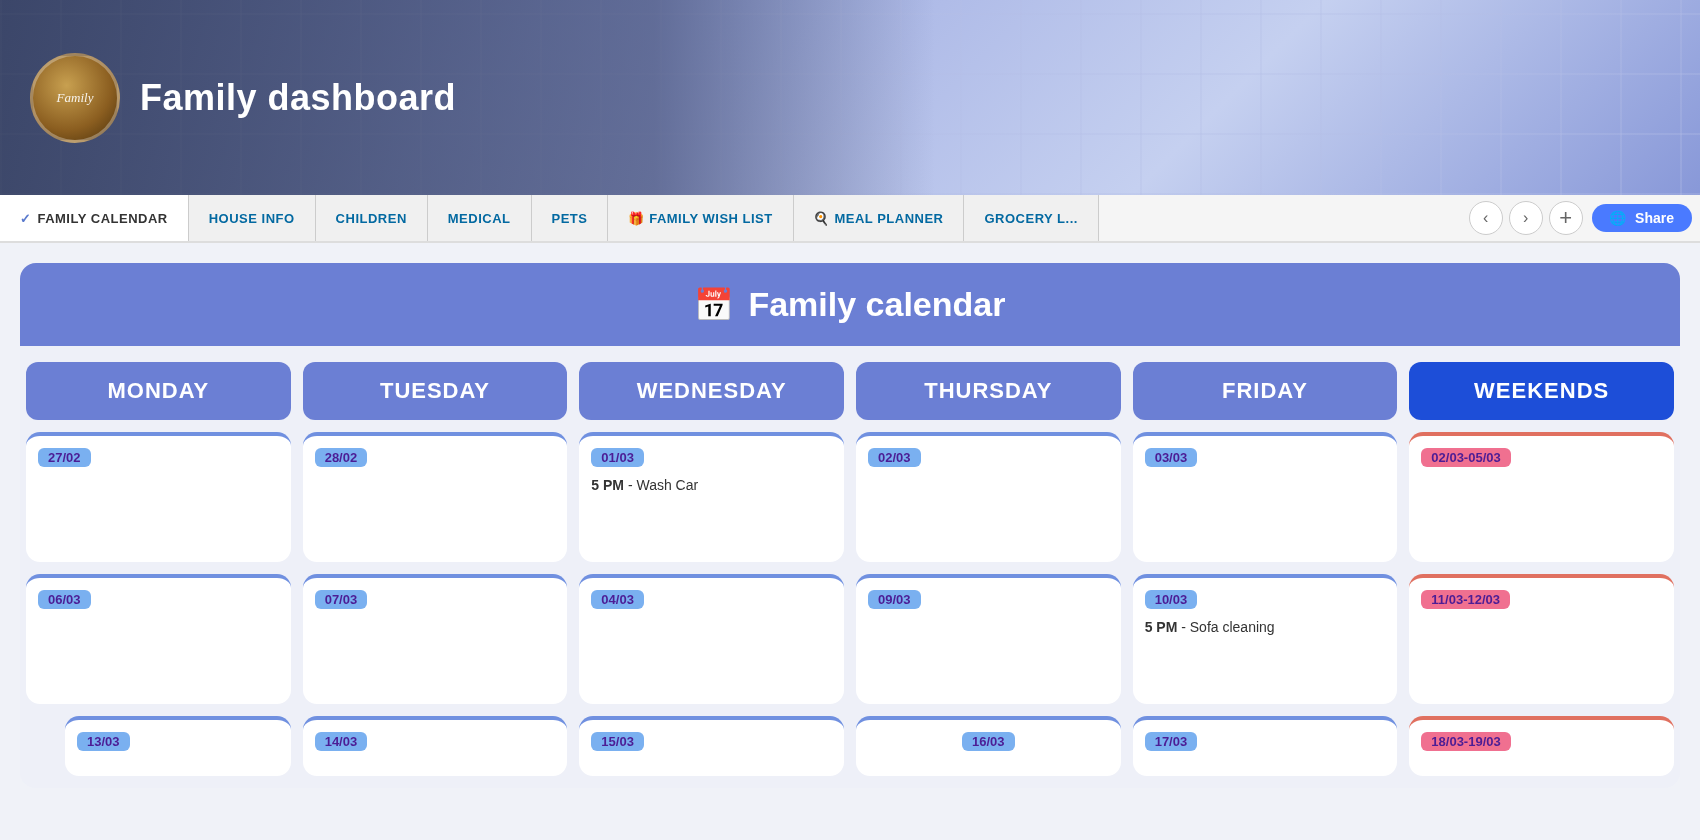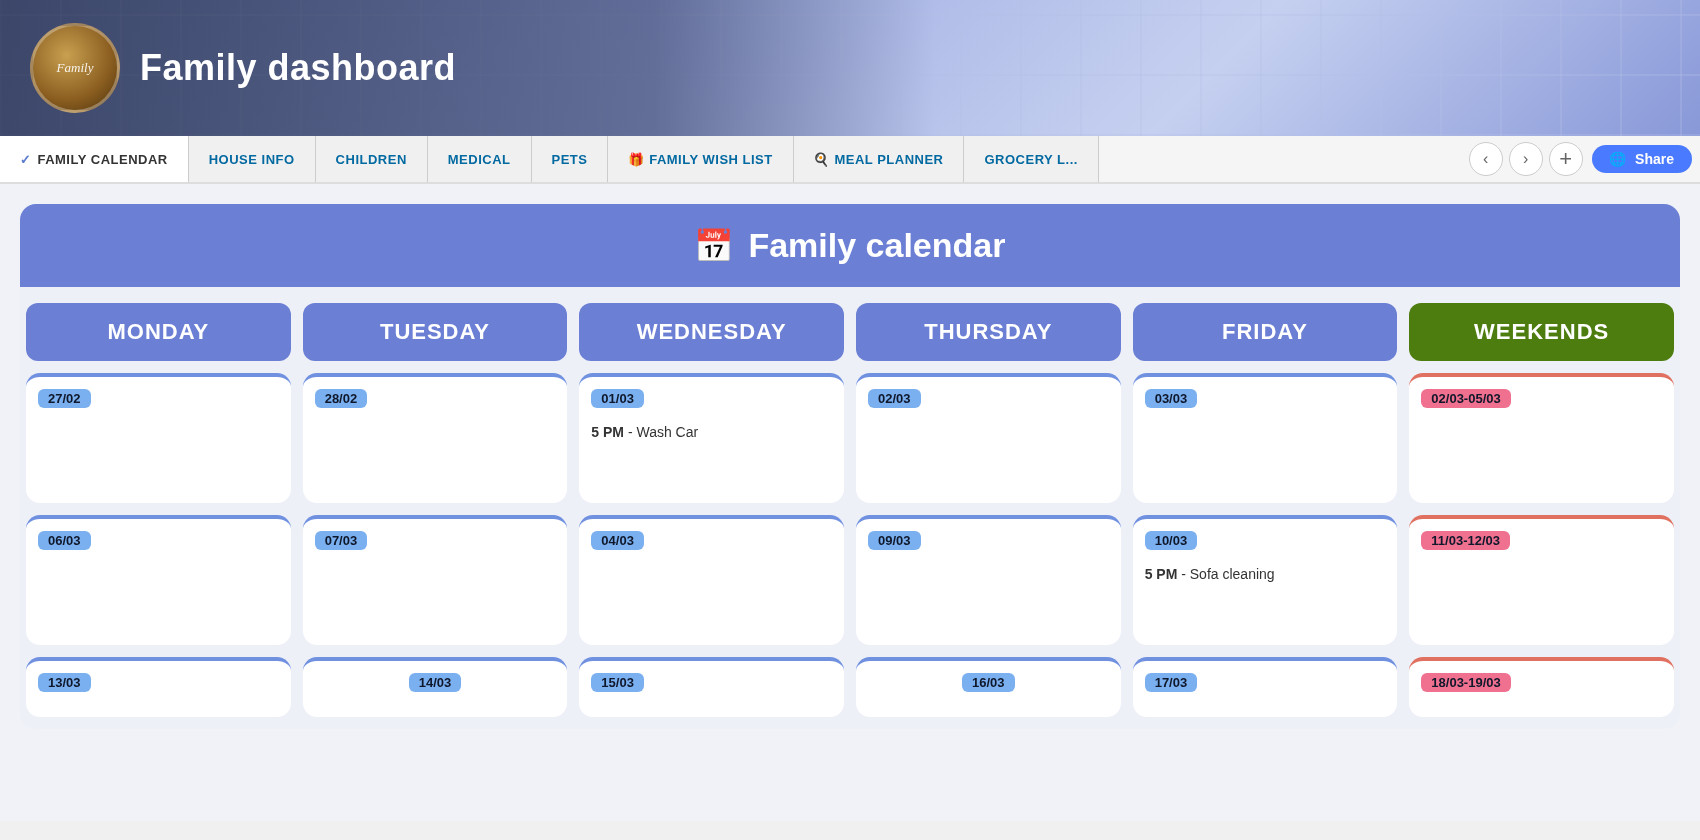--- a/index.html
+++ b/index.html
@@ -2,21 +2,21 @@
 <html><head>
   <meta charset="utf-8">
   <style>
     * { box-sizing: border-box; margin: 0; padding: 0; }
     body { font-family: 'Segoe UI', Arial, sans-serif; background: #f0f0f0; width: 1700px; min-height: 840px; overflow-x: hidden; }
 
     
     .header {
       display: flex;
       align-items: center;
-      height: 136px;
+      height: 195px;
       background: linear-gradient(to right, #4a5a7a 0%, #6070a0 40%, transparent 55%);
       position: relative;
       overflow: hidden;
     }
     .header-bg {
       position: absolute;
       inset: 0;
       background: 
         repeating-linear-gradient(
           90deg,
@@ -196,51 +196,50 @@
     .day-header {
       border-radius: 12px;
       padding: 16px 0;
       text-align: center;
       font-size: 22px;
       font-weight: 800;
       color: white;
       letter-spacing: 1px;
     }
     .day-header.weekday { background: #6b7fd4; }
-    .day-header.weekend { background: #4d7c0f; }
+    .day-header.weekend { background: #1d4ed8; }
 
     .calendar-card {
       background: white;
       border-radius: 14px;
       min-height: 130px;
       padding: 12px;
       position: relative;
       border-top: 4px solid #7090e0;
     }
     .calendar-card.weekend-card {
       border-top: 4px solid #e07060;
     }
     .date-badge {
       display: inline-block;
       background: #7ab0f0;
-      color: #0f172a;
+      color: #4c1d95;
       font-size: 13px;
       font-weight: 700;
       border-radius: 6px;
       padding: 2px 10px;
       margin-bottom: 8px;
     }
     .date-badge.weekend-badge {
       background: #f07090;
     }
     .event-text {
       font-size: 14px;
       color: #333;
       line-height: 1.5;
-      margin-top: 6px;
     }
     .event-text strong { font-weight: 700; }
     .calendar-wrapper {
       background: #eef0f8;
       border-radius: 16px;
       overflow: hidden;
     }
     .calendar-full {
       padding: 0 6px 6px 6px;
       background: #eef0f8;
@@ -372,24 +371,24 @@
         <div class="calendar-card">
           <span class="date-badge">10/03</span>
           <div class="event-text"><strong>5 PM</strong> - Sofa cleaning</div>
         </div>
         <div class="calendar-card weekend-card">
           <span class="date-badge weekend-badge">11/03-12/03</span>
         </div>
       </div>
 
       <div class="calendar-grid" style="margin-top:12px; margin-bottom:6px;">
+        <div class="calendar-card" style="min-height:60px;margin-left:39px;">
+          <span class="date-badge">13/03</span>
+        </div>
         <div class="calendar-card" style="min-height:60px;">
-          <span class="date-badge">13/03</span>
-        </div>
-        <div class="calendar-card" style="min-height:60px;text-align:center;">
           <span class="date-badge">14/03</span>
         </div>
         <div class="calendar-card" style="min-height:60px;">
           <span class="date-badge">15/03</span>
         </div>
         <div class="calendar-card" style="min-height:60px;text-align:center;">
           <span class="date-badge">16/03</span>
         </div>
         <div class="calendar-card" style="min-height:60px;">
           <span class="date-badge">17/03</span>

